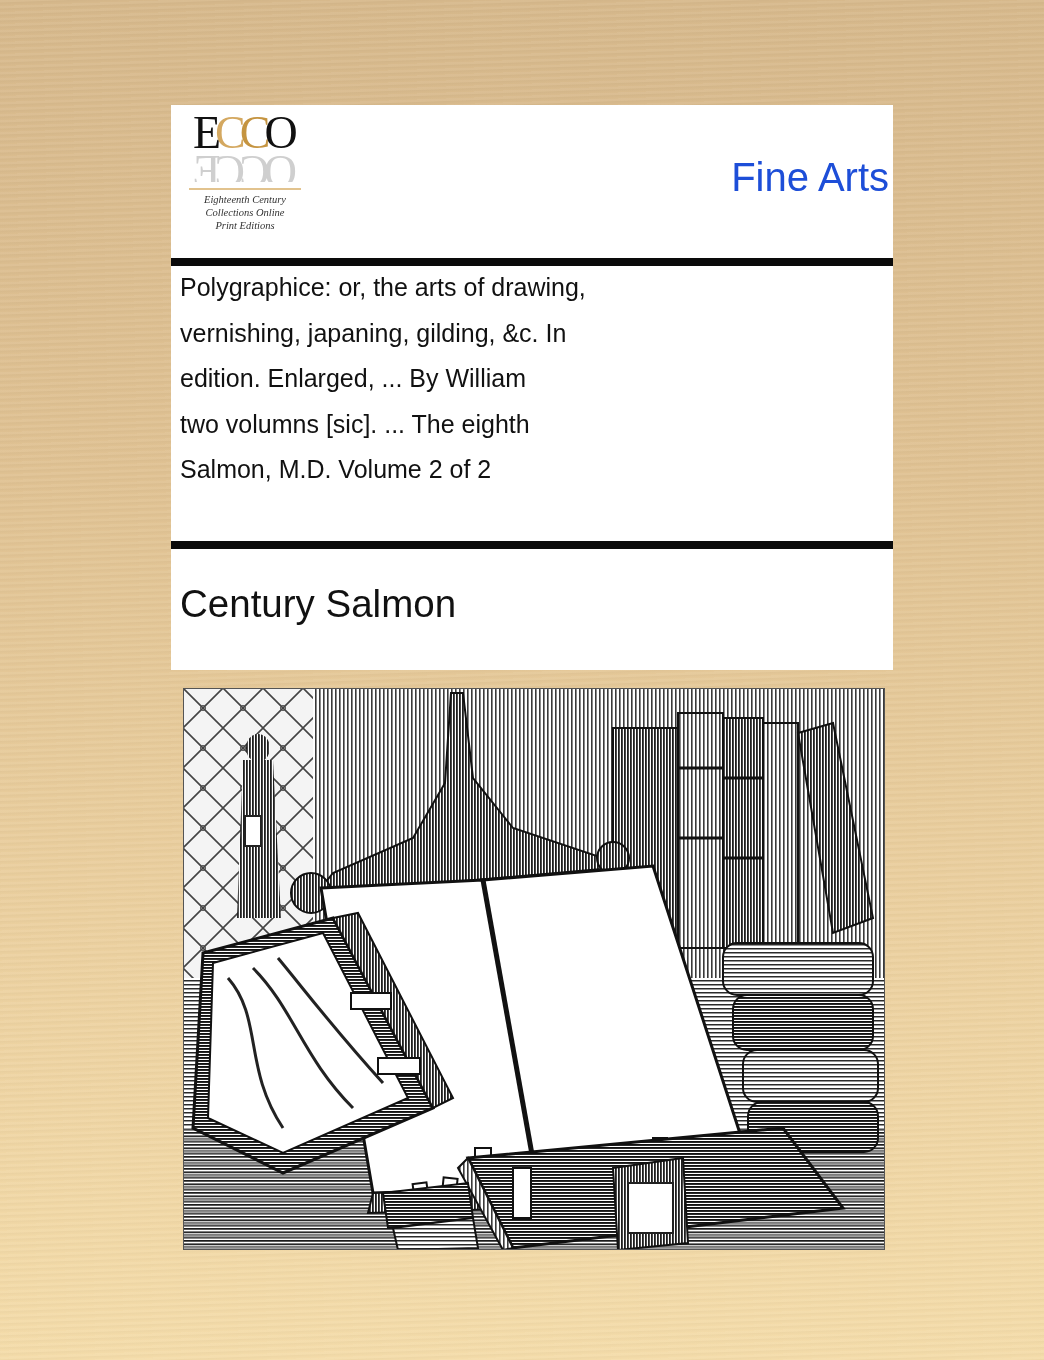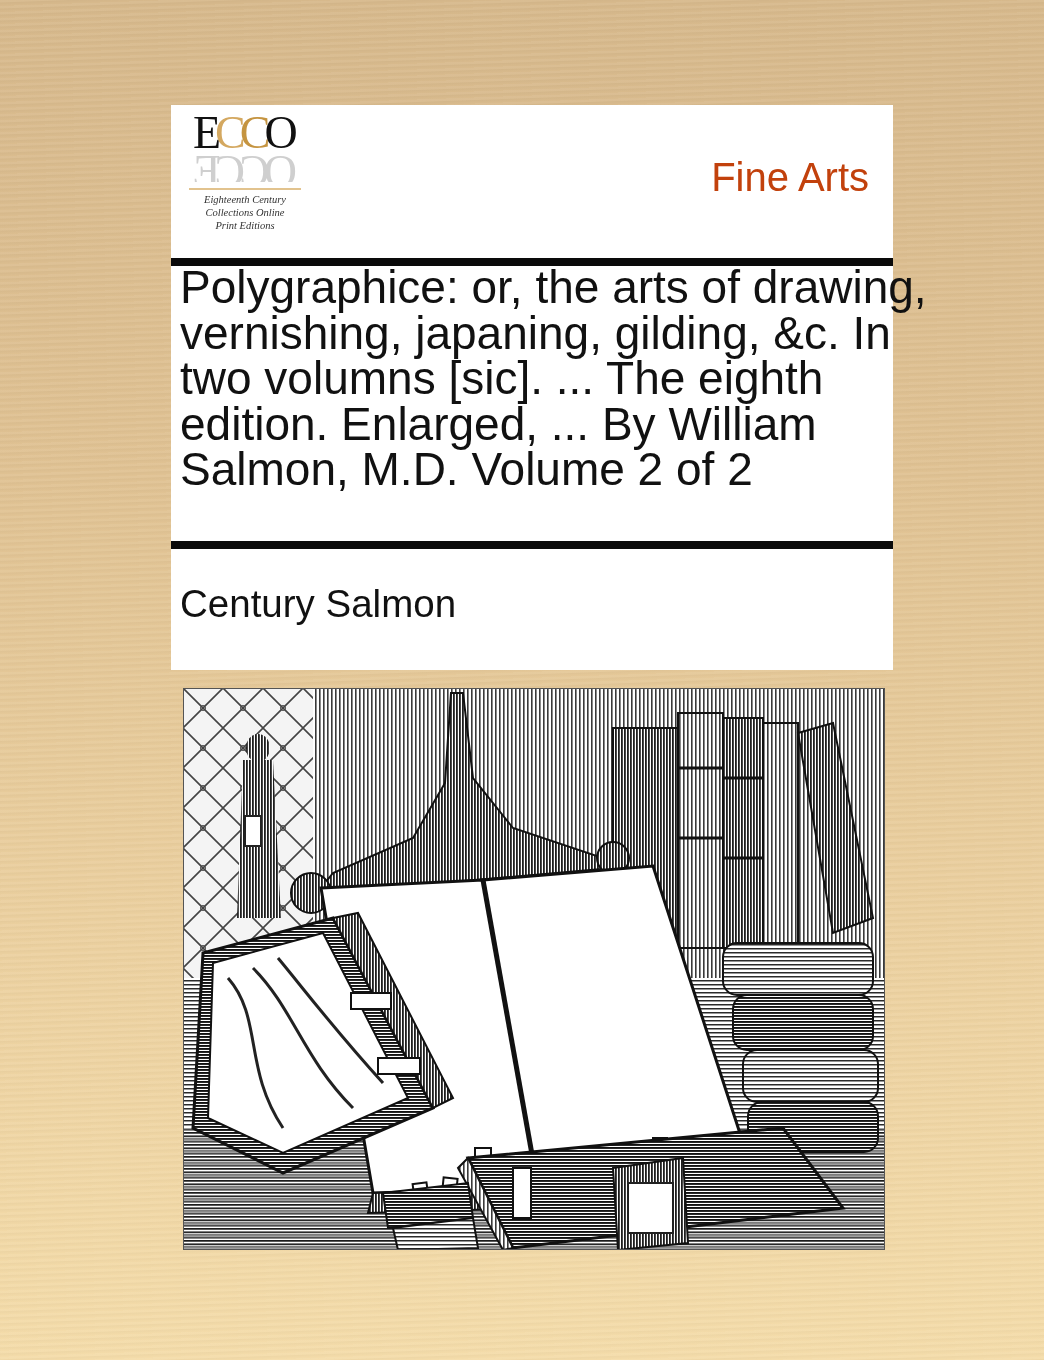--- a/index.html
+++ b/index.html
@@ -34,31 +34,31 @@
     }
     .logo-mirror span { display: inline-block; }
     .logo-rule {
       position: absolute; left: 4px; top: 83px; width: 112px; height: 2px; background: #e2c38e;
     }
     .logo-caption {
       position: absolute; left: 0; top: 88px; width: 120px; text-align: center;
       font-family: "Liberation Serif", serif; font-size: 10.5px; line-height: 13px; color: #333333; font-style: italic;
     }
     .series {
-      position: absolute; right: 24px; top: 48px;
-      font-size: 40px; color: #c2410c; line-height: 48px;
+      position: absolute; right: 4px; top: 48px;
+      font-size: 40px; color: #1d4ed8; line-height: 48px;
     }
     .rule {
       position: absolute; left: 0; width: 722px; height: 8px; background: #0a0a0a;
     }
     .rule-1 { top: 153px; }
     .rule-2 { top: 436px; }
     .title {
       position: absolute; left: 9px; top: 160px; width: 705px;
-      font-size: 46px; line-height: 45.5px; color: #111111;
+      font-size: 25px; line-height: 45.5px; color: #111111;
     }
     .title div { white-space: nowrap; }
     .author {
       position: absolute; left: 9px; top: 476px;
       font-size: 38.5px; line-height: 46px; color: #111111;
     }
     .engraving {
       position: absolute; left: 183px; top: 688px; width: 702px; height: 562px;
       background: #ffffff; overflow: hidden;
     }
@@ -84,22 +84,22 @@
     </div>
   </div>
 
   <div class="series">Fine Arts</div>
 
   <div class="rule rule-1"></div>
 
   <div class="title">
     <div>Polygraphice: or, the arts of drawing,</div>
     <div>vernishing, japaning, gilding, &amp;c. In</div>
+    <div>edition. Enlarged, ... By William</div>
     <div>two volumns [sic]. ... The eighth</div>
-    <div>edition. Enlarged, ... By William</div>
     <div>Salmon, M.D. Volume 2 of 2</div>
   </div>
 
   <div class="rule rule-2"></div>
 
   <div class="author">Century Salmon</div>
 </div>
 
 <div class="engraving">
   <svg width="702" height="562" viewBox="0 0 702 562" xmlns="http://www.w3.org/2000/svg">

